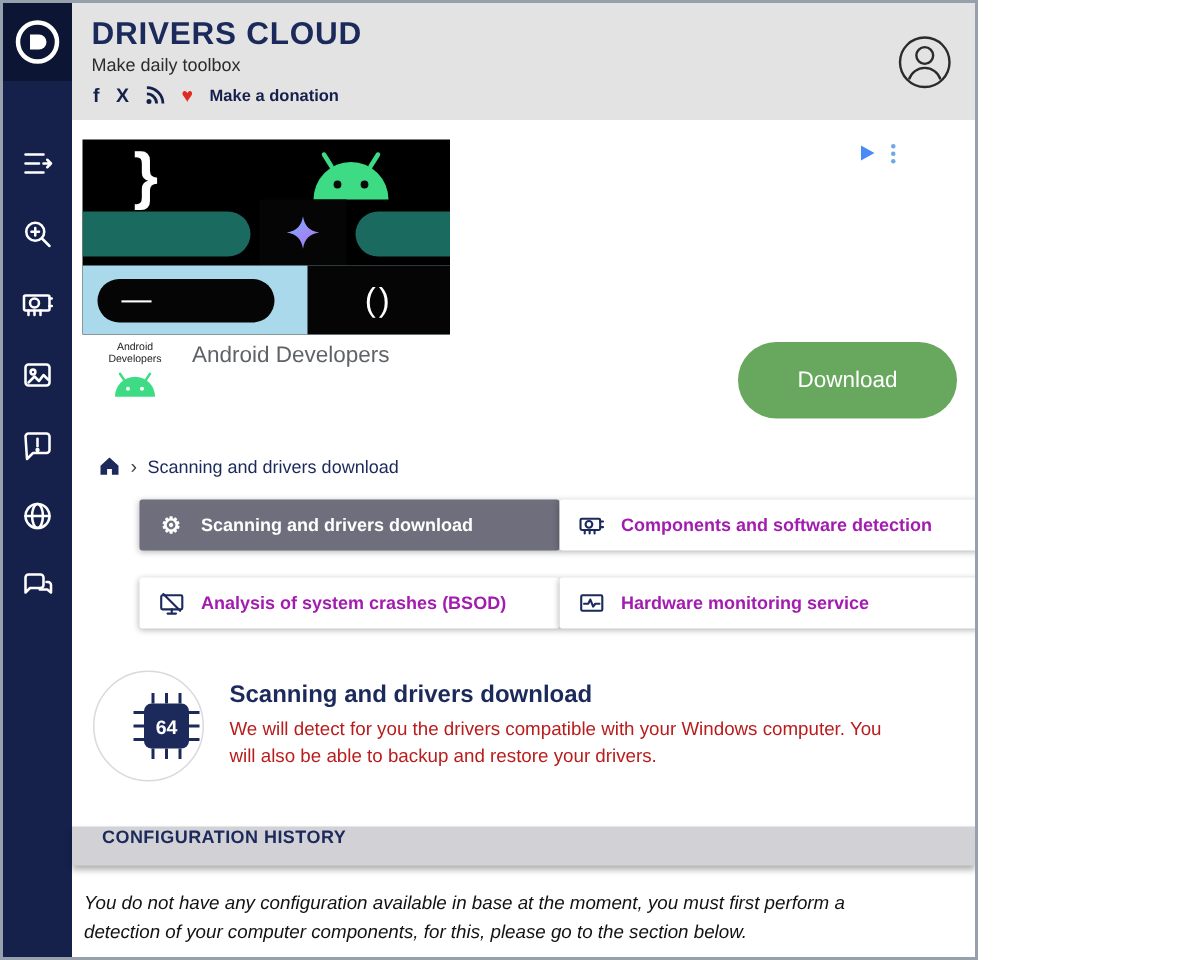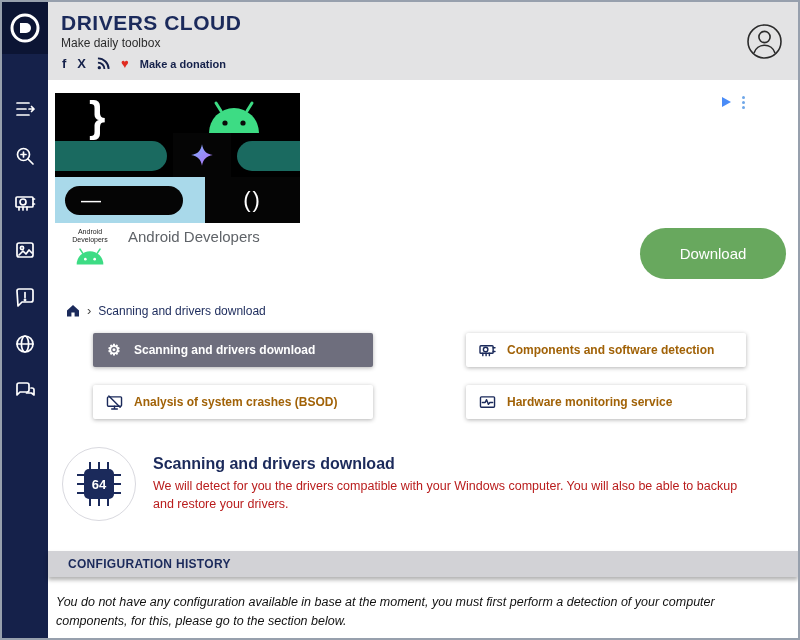--- a/index.html
+++ b/index.html
@@ -1,17 +1,17 @@
 <!DOCTYPE html>
 <html><head>
 <meta charset="utf-8">
 <style>
   * { box-sizing: border-box; margin: 0; padding: 0; }
   body { width: 800px; height: 640px; font-family: "Liberation Sans", sans-serif; background:#fff; }
-  .frame { width:800px; height:640px; border:2px solid #97a0ad; display:flex; background:#fff; overflow:hidden; }
+  .frame { width:652px; height:640px; border:2px solid #97a0ad; display:flex; background:#fff; overflow:hidden; }
 
   
   .sidebar { width:46px; background:#15214a; flex:none; display:flex; flex-direction:column; align-items:center; }
   .logo-block { width:46px; height:52px; background:#0c1534; display:flex; align-items:center; justify-content:center; }
   .side-nav { display:flex; flex-direction:column; gap:25px; padding-top:44px; }
   .side-ic { width:22px; height:22px; display:block; cursor:pointer; }
   .side-ic svg { width:22px; height:22px; stroke:#fff; fill:none; stroke-width:1.7; stroke-linecap:round; stroke-linejoin:round; }
 
   
   .rightcol { flex:1; display:flex; flex-direction:column; min-width:0; }
@@ -55,35 +55,35 @@
   .adv-name { font-size:15px; color:#5f6368; margin-left:10px; }
   .download-btn { margin-left:auto; width:146px; height:51px; border:none; border-radius:26px; background:#68a85e; color:#fff; font-size:15px; font-family:inherit; cursor:pointer; }
 
   
   .breadcrumb { display:flex; align-items:center; gap:7px; margin:17px 0 0 18px; font-size:12px; color:#1b2a5b; }
   .bc-home svg { width:14px; height:13px; display:block; cursor:pointer; }
   .bc-sep { color:#444; font-size:13px; }
 
   
   .btn-grid { margin:15px 52px 0 45px; display:grid; grid-template-columns:280px 280px; justify-content:space-between; row-gap:18px; }
-  .nav-btn { height:34px; display:flex; align-items:center; gap:11px; padding:0 12px; font-size:12px; font-weight:bold; color:#a16207; background:#fff; border:none; border-radius:2px; box-shadow:0 1px 4px rgba(0,0,0,.3); cursor:pointer; font-family:inherit; text-align:left; }
+  .nav-btn { height:34px; display:flex; align-items:center; gap:11px; padding:0 12px; font-size:12px; font-weight:bold; color:#a21caf; background:#fff; border:none; border-radius:2px; box-shadow:0 1px 4px rgba(0,0,0,.3); cursor:pointer; font-family:inherit; text-align:left; }
   .nav-btn.active { background:#6e6e7d; color:#fff; }
   .nav-btn .b-ic { width:18px; flex:none; display:flex; align-items:center; justify-content:center; }
   .nav-btn .b-ic svg { width:17px; height:15px; stroke:#1b2a5b; fill:none; stroke-width:1.5; stroke-linecap:round; stroke-linejoin:round; }
   .nav-btn.active .b-ic { color:#fff; font-size:15px; }
 
   
   .feature { display:flex; gap:17px; margin:28px 44px 0 14px; align-items:flex-start; }
-  .feat-circle { width:74px; height:74px; border:1px solid #d9d9df; border-radius:50%; display:flex; align-items:center; justify-content:center; flex:none; background:#fff; }
+  .feat-circle { width:74px; height:74px; border:1px solid #d9d9df; border-radius:50%; display:flex; align-items:center; justify-content:flex-end; flex:none; background:#fff; }
   .feat-circle svg { width:48px; height:48px; }
   .feat-title { font-size:16px; font-weight:bold; color:#1b2a5b; margin-top:8px; }
   .feat-desc { font-size:12.5px; color:#b91c1c; line-height:1.45; margin-top:4px; max-width:640px; }
 
   
-  .history-bar { margin-top:30px; height:26px; background:#d2d2d6; box-shadow:0 3px 4px rgba(0,0,0,.3); display:flex; align-items:center; padding-left:20px; font-size:12px; font-weight:bold; color:#1b2a5b; letter-spacing:.3px; }
+  .history-bar { margin-top:30px; height:26px; background:#d2d2d6; box-shadow:0 3px 4px rgba(0,0,0,.3); display:flex; padding-left:20px; font-size:12px; font-weight:bold; color:#1b2a5b; letter-spacing:.3px; }
   .empty-msg { margin:16px 38px 0 8px; font-size:12.5px; color:#121212; line-height:1.55;font-style:italic; }
 </style>
 </head>
 <body>
 
 <div class="frame">
 
   <aside class="sidebar">
     <div class="logo-block">
       <svg width="32" height="32" viewBox="0 0 32 32">

